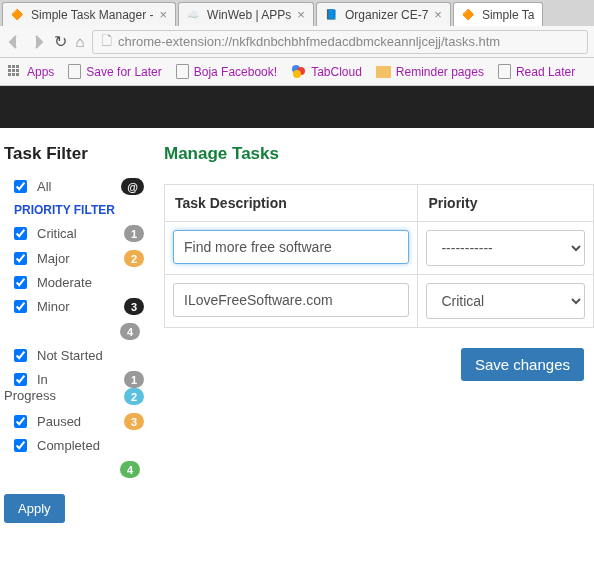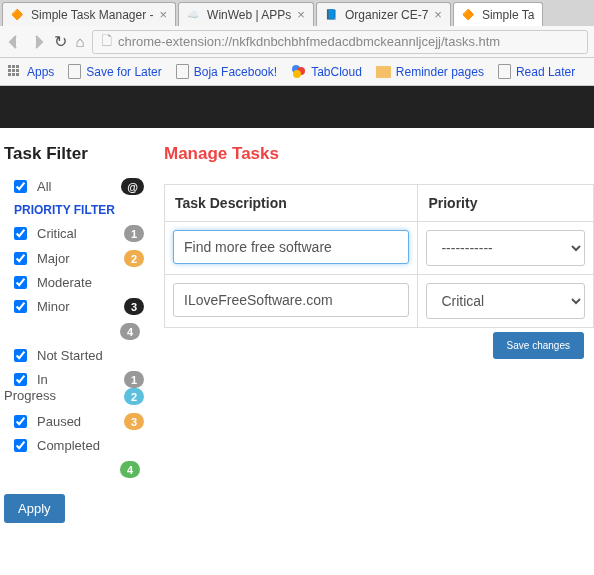--- a/index.html
+++ b/index.html
@@ -11,21 +11,21 @@
 .tab-favicon { width: 14px; height: 14px; display: flex; align-items: center; justify-content: center; font-size: 10px; }
 .tab-close { color: #888; font-size: 13px; }
 
 .nav-bar { display: flex; align-items: center; height: 32px; background: #f7f7f7; border-bottom: 1px solid #ccc; padding: 0 6px; gap: 8px; }
 .nav-arrow { width: 16px; height: 16px; color: #bbb; }
 .nav-reload { color: #555; }
 .nav-home { color: #888; }
 .url-box { flex: 1; border: 1px solid #ccc; border-radius: 3px; height: 24px; display: flex; align-items: center; padding: 0 8px; color: #888; font-size: 13px; overflow: hidden; white-space: nowrap; }
 .url-box .url-icon { margin-right: 6px; color: #999; }
 
-.bookmark-bar { display: flex; align-items: center; height: 28px; background: #f7f7f7; border-bottom: 1px solid #ccc; padding: 0 8px; gap: 14px; font-size: 12px; color: #1d4ed8; }
+.bookmark-bar { display: flex; align-items: center; height: 28px; background: #f7f7f7; border-bottom: 1px solid #ccc; padding: 0 8px; gap: 14px; font-size: 12px; color: #a21caf; }
 .bookmark-item { display: flex; align-items: center; gap: 5px; cursor: pointer; }
 .bm-icon-apps { width: 14px; height: 14px; display: grid; grid-template-columns: repeat(3, 3px); grid-template-rows: repeat(3, 3px); gap: 1px; }
 .bm-icon-apps span { background: #888; }
 .bm-icon-page { width: 13px; height: 15px; border: 1px solid #999; border-radius: 1px; position: relative; }
 .bm-icon-folder { width: 15px; height: 12px; background: #f4c168; border-radius: 1px; position: relative; }
 .bm-icon-tabcloud svg { display: block; }
 
 .black-strip { height: 42px; background: #222; }
 
 .content { display: flex; padding: 16px 0 0 4px; }
@@ -38,31 +38,31 @@
 .badge { display: inline-flex; align-items: center; justify-content: center; min-width: 20px; height: 17px; border-radius: 9px; color: #fff; font-size: 11px; font-weight: bold; padding: 0 6px; }
 .badge-black { background: #222; }
 .badge-gray { background: #999; }
 .badge-orange { background: #f0ad4e; }
 .badge-green { background: #5cb85c; }
 .badge-blue { background: #5bc0de; }
 
 .apply-btn { margin-top: 8px; margin-left: 0; background: #337ab7; color: #fff; border: none; border-radius: 3px; padding: 7px 14px; font-size: 13px; cursor: pointer; }
 
 .main { flex: 1; padding-left: 20px; }
-.main h2 { font-size: 17px; font-weight: bold; color: #ef4444; margin-bottom: 20px; }
+.main h2 { font-size: 17px; font-weight: bold; color: #15803d; margin-bottom: 20px; }
 .table { border: 1px solid #ddd; border-collapse: collapse; width: 100%; }
 .table th { text-align: left; padding: 10px 10px; border: 1px solid #ddd; font-weight: bold; font-size: 14px; color: #333; }
 .table td { padding: 8px; border: 1px solid #ddd; vertical-align: top; }
 .td-desc { width: 260px; }
 .td-prio { width: 180px; margin-top: 36px; }
 .text-input { width: 100%; border: 1px solid #ccc; border-radius: 3px; padding: 8px 10px; font-size: 14px; color: #555; }
 .text-input.focused { border: 1px solid #66afe9; box-shadow: 0 0 5px rgba(102,175,233,0.6); outline: none; }
 select.text-input { background: #fff; }
 
-.save-btn { float: right; margin-top: 4px; margin-right: 10px; background: #337ab7; color: #fff; border: none; border-radius: 3px; padding: 8px 14px; font-size: 10px; cursor: pointer; }
+.save-btn { float: right; margin-top: 20px; margin-right: 10px; background: #337ab7; color: #fff; border: none; border-radius: 3px; padding: 8px 14px; font-size: 15px; cursor: pointer; }
 </style>
 </head>
 <body>
 
 <div class="tab-strip">
   <div class="tab">
     <span class="tab-favicon">🔶</span>
     <span>Simple Task Manager - </span>
     <span class="tab-close">×</span>
   </div>

